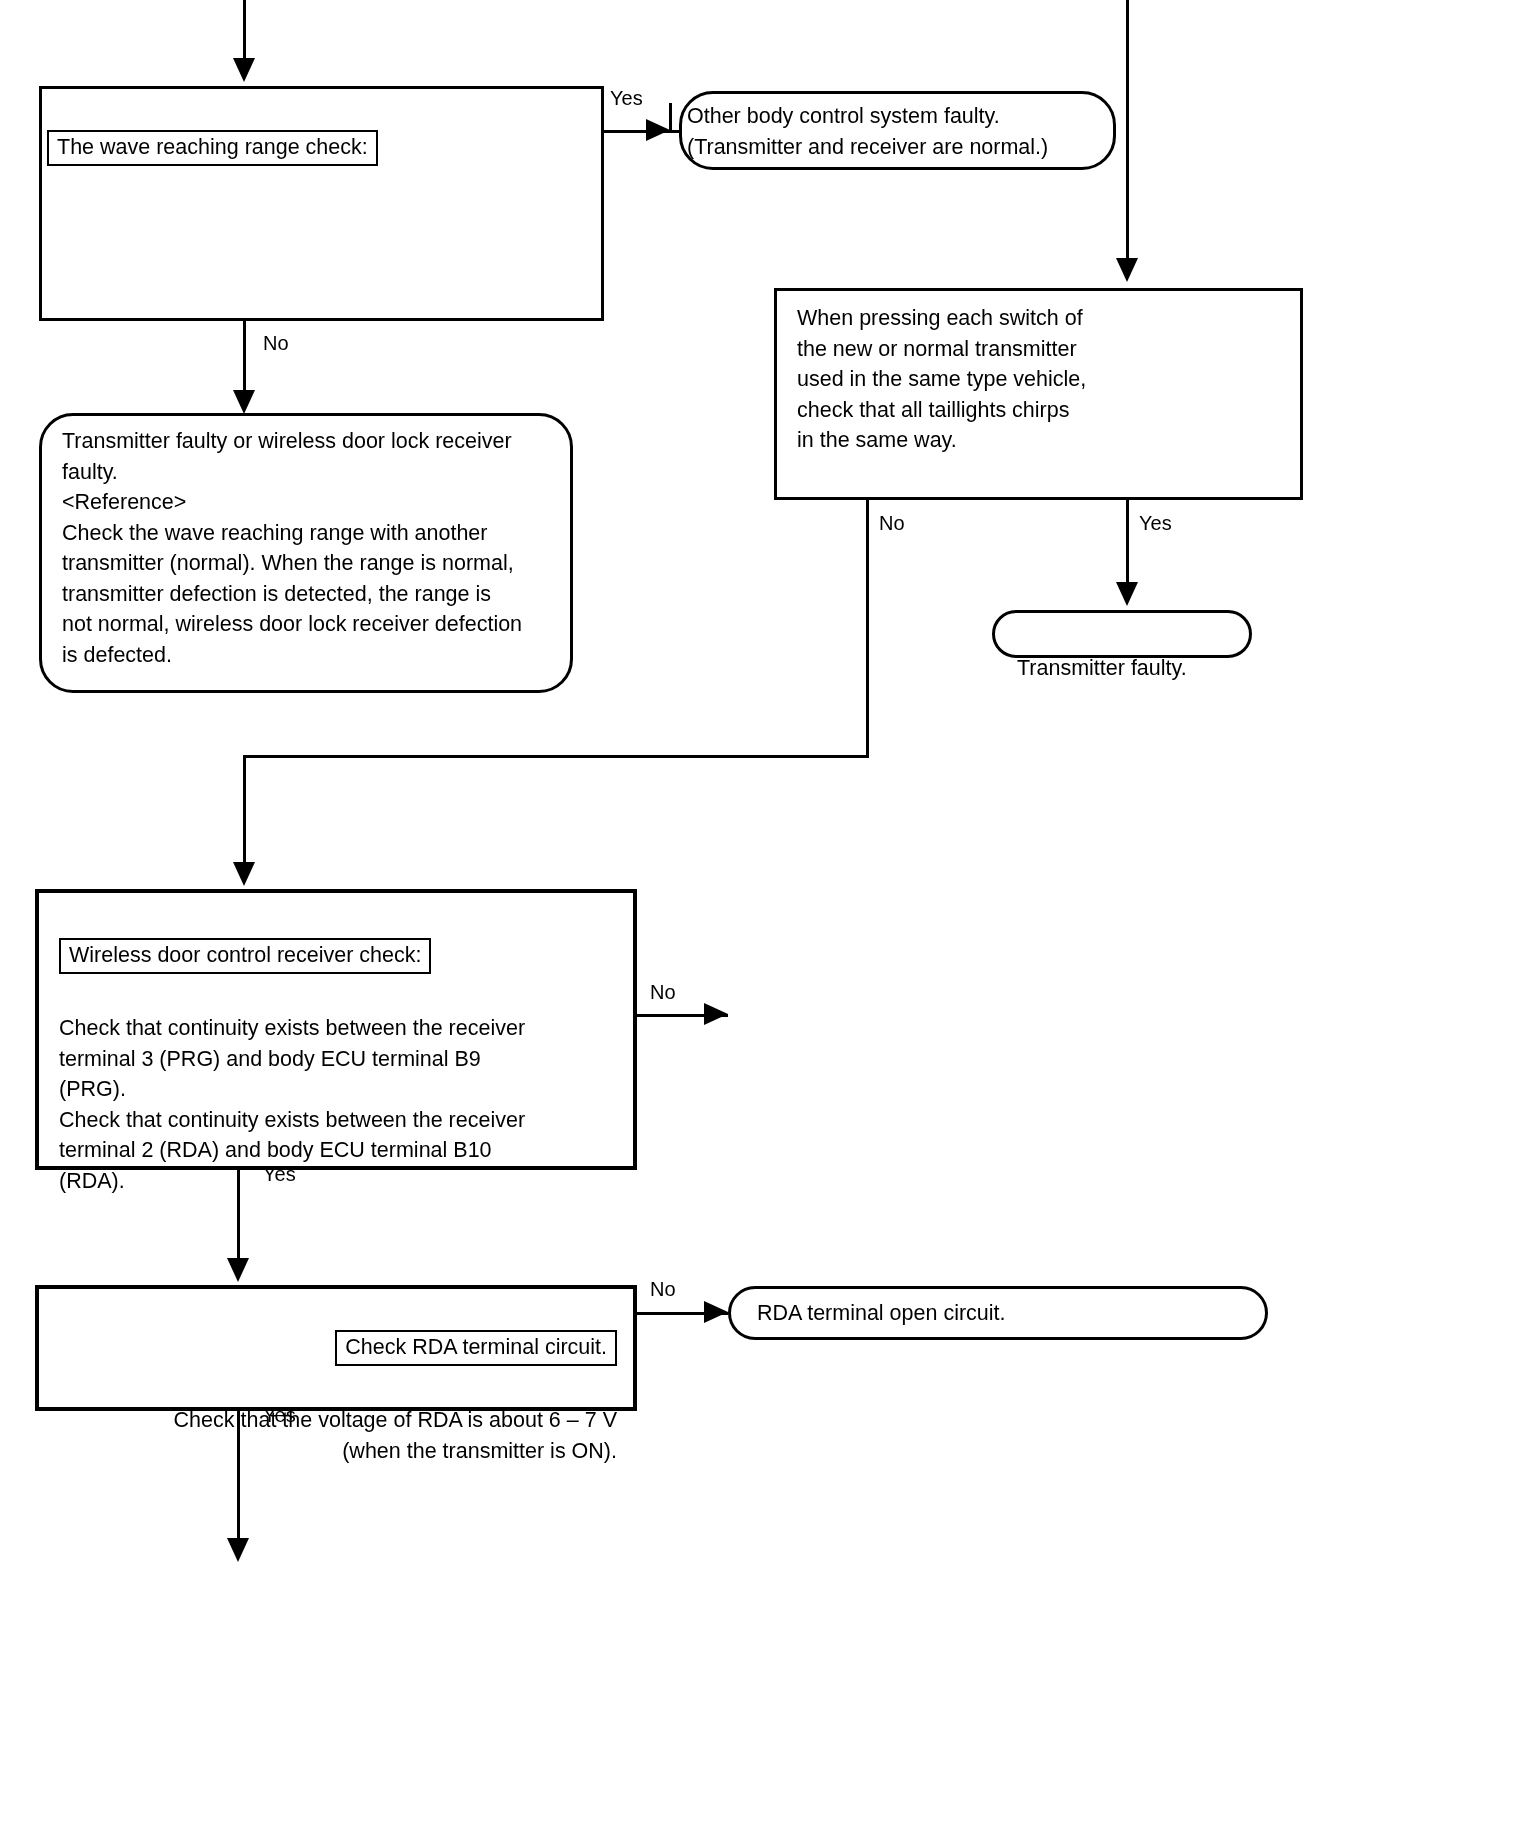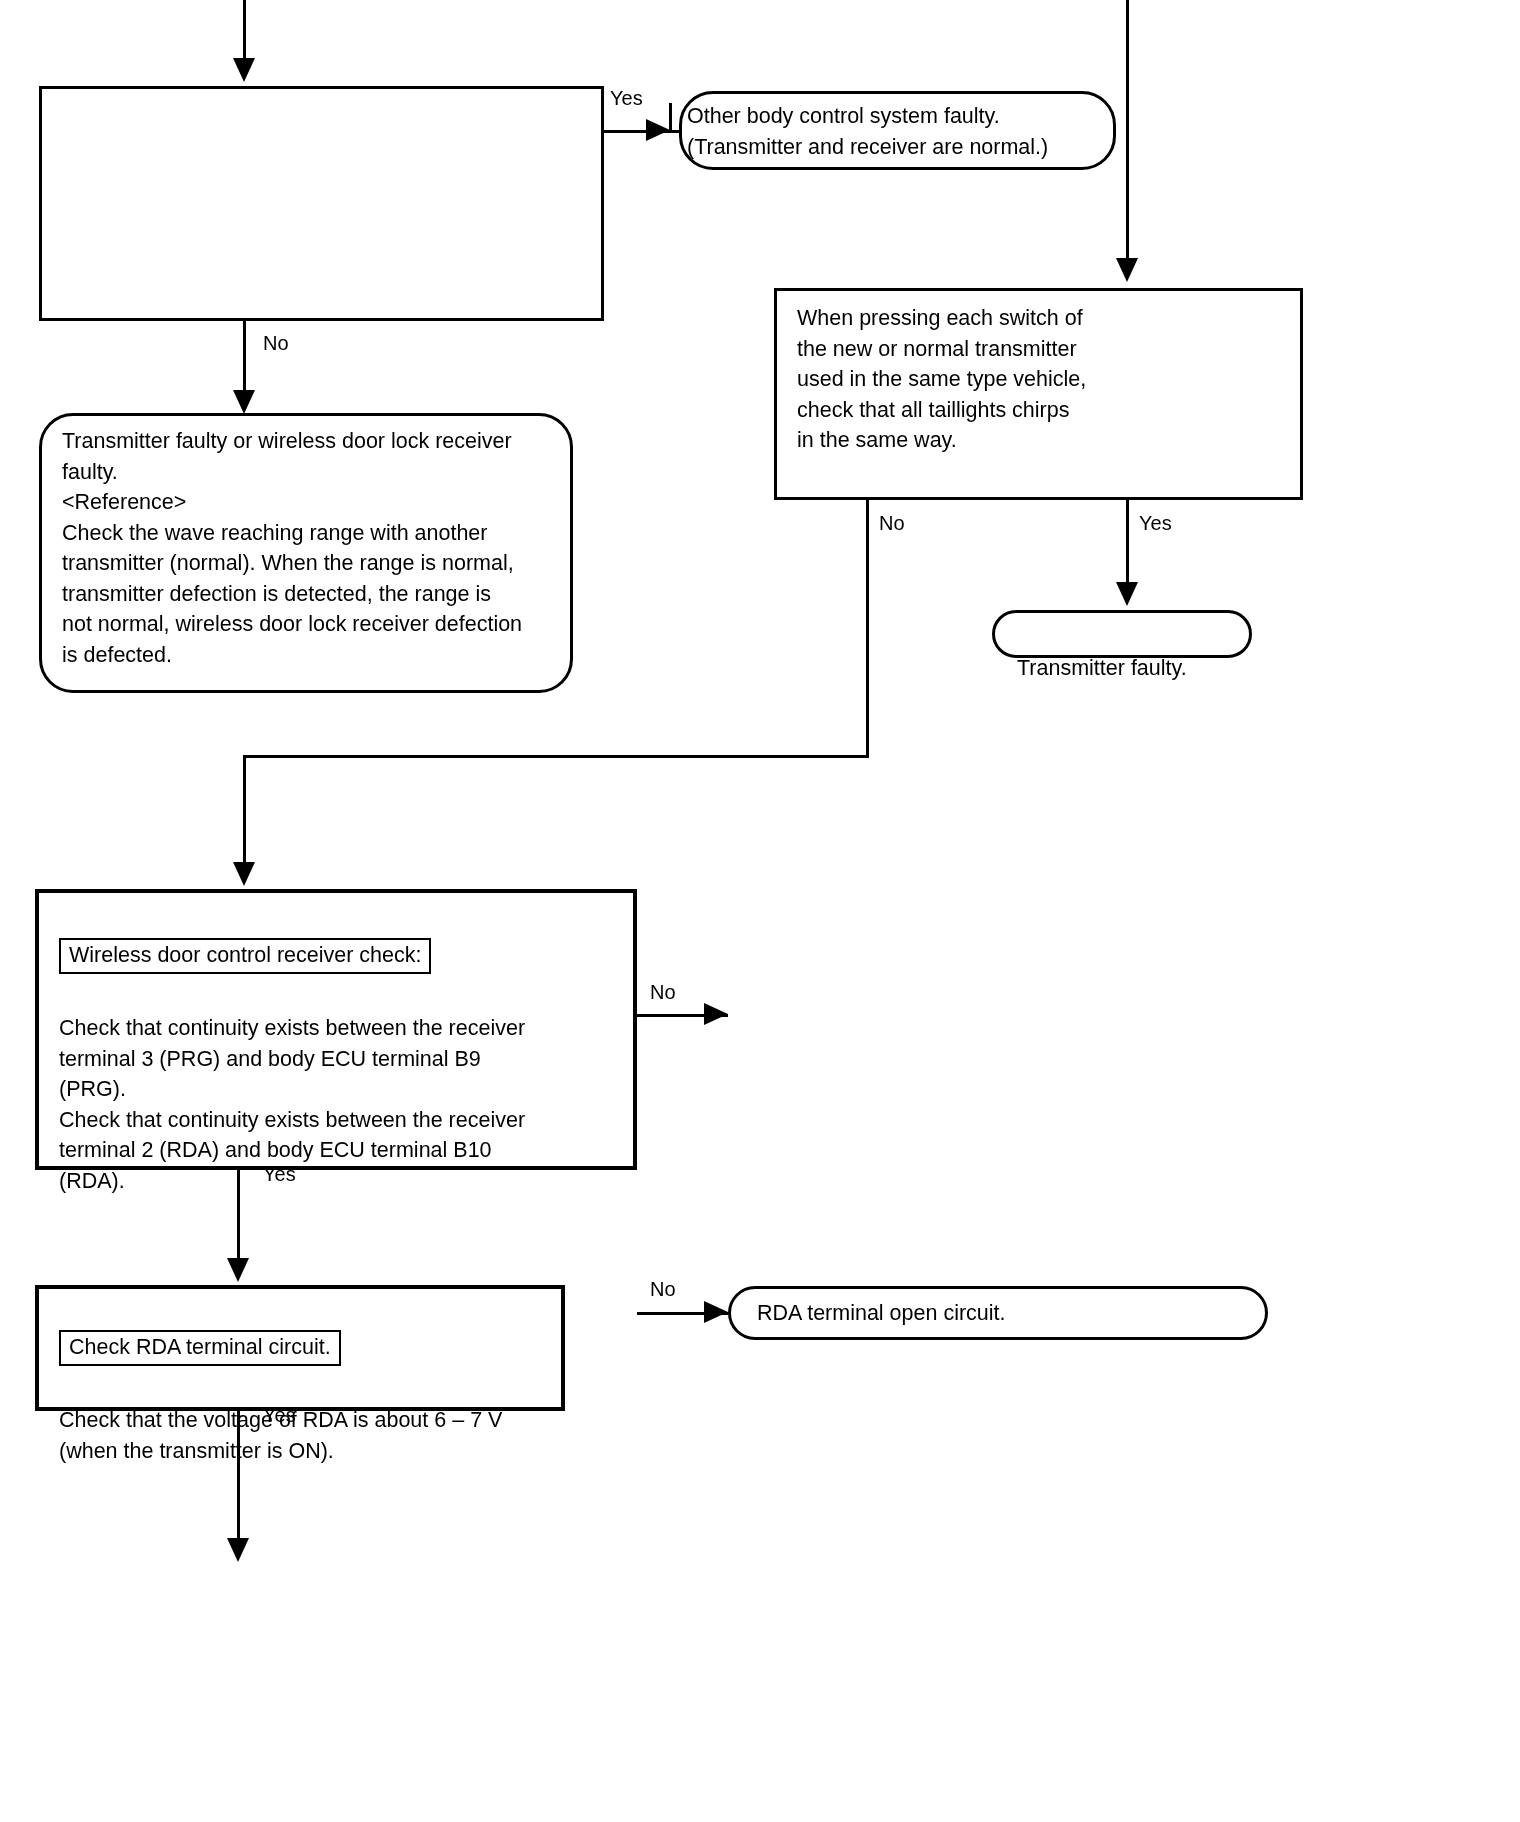--- a/index.html
+++ b/index.html
@@ -101,21 +101,21 @@
 <div id="canvas">
 
   <div class="ln v" style="left:243px; top:0px; height:62px;"></div>
   <div class="arrow down" style="left:233px; top:58px;"></div>
 
   <div class="ln v" style="left:1126px; top:0px; height:262px;"></div>
   <div class="arrow down" style="left:1116px; top:258px;"></div>
 
   <div class="node rect" style="left:39px; top:86px; width:565px; height:235px;">
     <div class="body">
-      <br>
+      <span class="title-box">The wave reaching range check:</span><br>
     </div>
   </div>
 
   <div class="ln h" style="left:604px; top:130px; width:68px;"></div>
   <div class="ln v" style="left:669px; top:103px; height:27px;"></div>
   <div class="ln h" style="left:669px; top:130px; width:30px;"></div>
   <div class="arrow right" style="left:646px; top:119px;"></div>
   <div class="blabel" style="left:610px; top:86px;">Yes</div>
 
   <div class="node rounded" style="left:679px; top:91px; width:437px; height:79px;">
@@ -174,21 +174,21 @@
 
   <div class="ln h" style="left:637px; top:1014px; width:91px;"></div>
   <div class="arrow right" style="left:704px; top:1003px;"></div>
   <div class="blabel" style="left:650px; top:980px;">No</div>
 
 
   <div class="ln v" style="left:237px; top:1170px; height:106px;"></div>
   <div class="arrow down" style="left:227px; top:1258px;"></div>
   <div class="blabel" style="left:263px; top:1162px;">Yes</div>
 
-  <div class="node rect" style="left:35px; top:1285px; width:530px; height:126px; border-width:4px;">
+  <div class="node rect" style="left:35px; top:1285px; width:602px; height:126px; border-width:4px;text-align:right;">
     <div class="body" style="padding:10px 16px 8px 20px;">
       <span class="title-box">Check RDA terminal circuit.</span><br>
       <span>Check that the voltage of RDA is about 6 – 7 V
 (when the transmitter is ON).</span>
     </div>
   </div>
 
   <div class="ln h" style="left:637px; top:1312px; width:91px;"></div>
   <div class="arrow right" style="left:704px; top:1301px;"></div>
   <div class="blabel" style="left:650px; top:1277px;">No</div>

